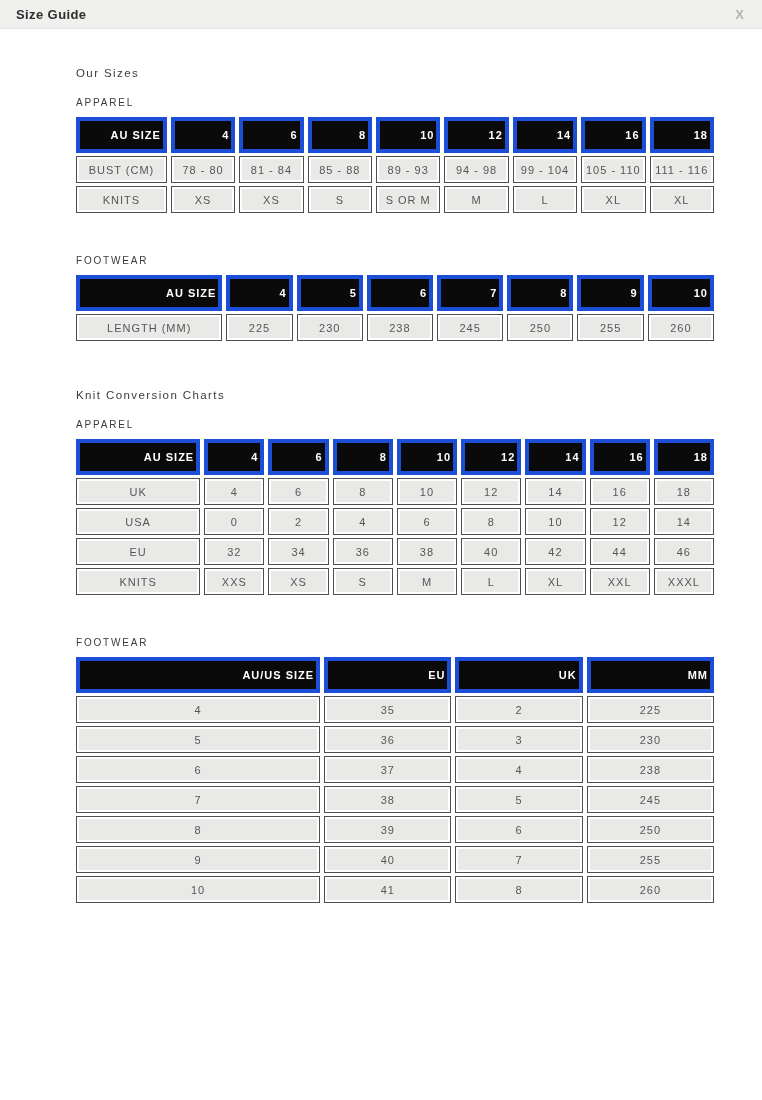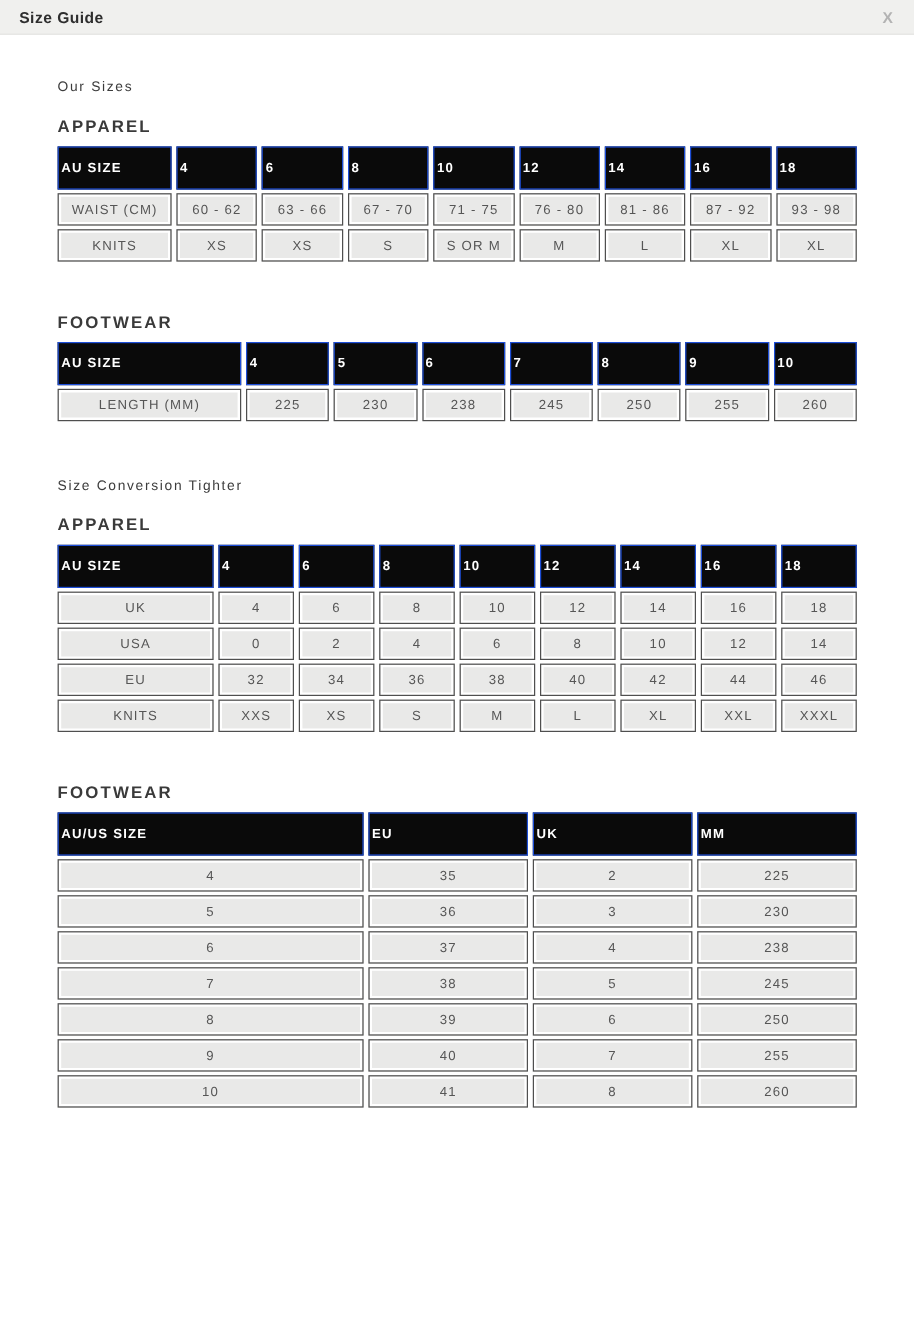--- a/index.html
+++ b/index.html
@@ -35,31 +35,31 @@
   .titlebar .close {
     color: #b3b3b3;
     font-size: 13px;
     font-weight: bold;
     cursor: pointer;
     line-height: 1;
     padding: 2px 4px;
   }
   
   .content {
-    padding: 38px 48px 0 48px;
+    padding: 38px 48px 0 76px;
   }
   .section-title {
     font-size: 11.5px;
     color: #3c3c3c;
     letter-spacing: 1.4px;
     margin: 0 0 18px 0;
   }
   .sub-label {
-    font-size: 14px;
-    font-weight: bold;
+    font-size: 10px;
+    font-weight: normal;
     color: #3a3a3a;
     letter-spacing: 1.8px;
     margin: 0 0 9px 0;
   }
   .note {
     font-size: 11.5px;
     color: #4f4f4f;
     letter-spacing: 0.6px;
     margin: 20px 0 0 0;
   }
@@ -73,22 +73,22 @@
     margin: -3px 0 -3px -4px;
     table-layout: fixed;
   }
   table.size-table th {
     background: #0a0a0a;
     color: #ffffff;
     font-size: 11px;
     font-weight: bold;
     letter-spacing: 1px;
     height: 36px;
-    text-align: left;
-    border: 1px solid #1d4ed8;
+    text-align: right;
+    border: 4px solid #1d4ed8;
     padding: 0 2px;
   }
   table.size-table td {
     background: #e9e9e8;
     color: #565656;
     font-size: 11px;
     letter-spacing: 1px;
     height: 27px;
     text-align: center;
     border: 1px solid #4f4f4f;
@@ -126,29 +126,29 @@
             <th>8</th>
             <th>10</th>
             <th>12</th>
             <th>14</th>
             <th>16</th>
             <th>18</th>
           </tr>
         </thead>
         <tbody>
           <tr>
-            <td>WAIST (CM)</td>
-            <td>60 - 62</td>
-            <td>63 - 66</td>
-            <td>67 - 70</td>
-            <td>71 - 75</td>
-            <td>76 - 80</td>
-            <td>81 - 86</td>
-            <td>87 - 92</td>
-            <td>93 - 98</td>
+            <td>BUST (CM)</td>
+            <td>78 - 80</td>
+            <td>81 - 84</td>
+            <td>85 - 88</td>
+            <td>89 - 93</td>
+            <td>94 - 98</td>
+            <td>99 - 104</td>
+            <td>105 - 110</td>
+            <td>111 - 116</td>
           </tr>
           <tr>
             <td>KNITS</td>
             <td>XS</td>
             <td>XS</td>
             <td>S</td>
             <td>S OR M</td>
             <td>M</td>
             <td>L</td>
             <td>XL</td>
@@ -181,21 +181,21 @@
             <td>238</td>
             <td>245</td>
             <td>250</td>
             <td>255</td>
             <td>260</td>
           </tr>
         </tbody>
       </table>
 
     <div class="spacer-xl"></div>
-    <p class="section-title">Size Conversion Tighter</p>
+    <p class="section-title">Knit Conversion Charts</p>
 
     <p class="sub-label">APPAREL</p>
     <table class="size-table t-conv-apparel">
         <thead>
           <tr>
             <th>AU SIZE</th>
             <th>4</th>
             <th>6</th>
             <th>8</th>
             <th>10</th>

